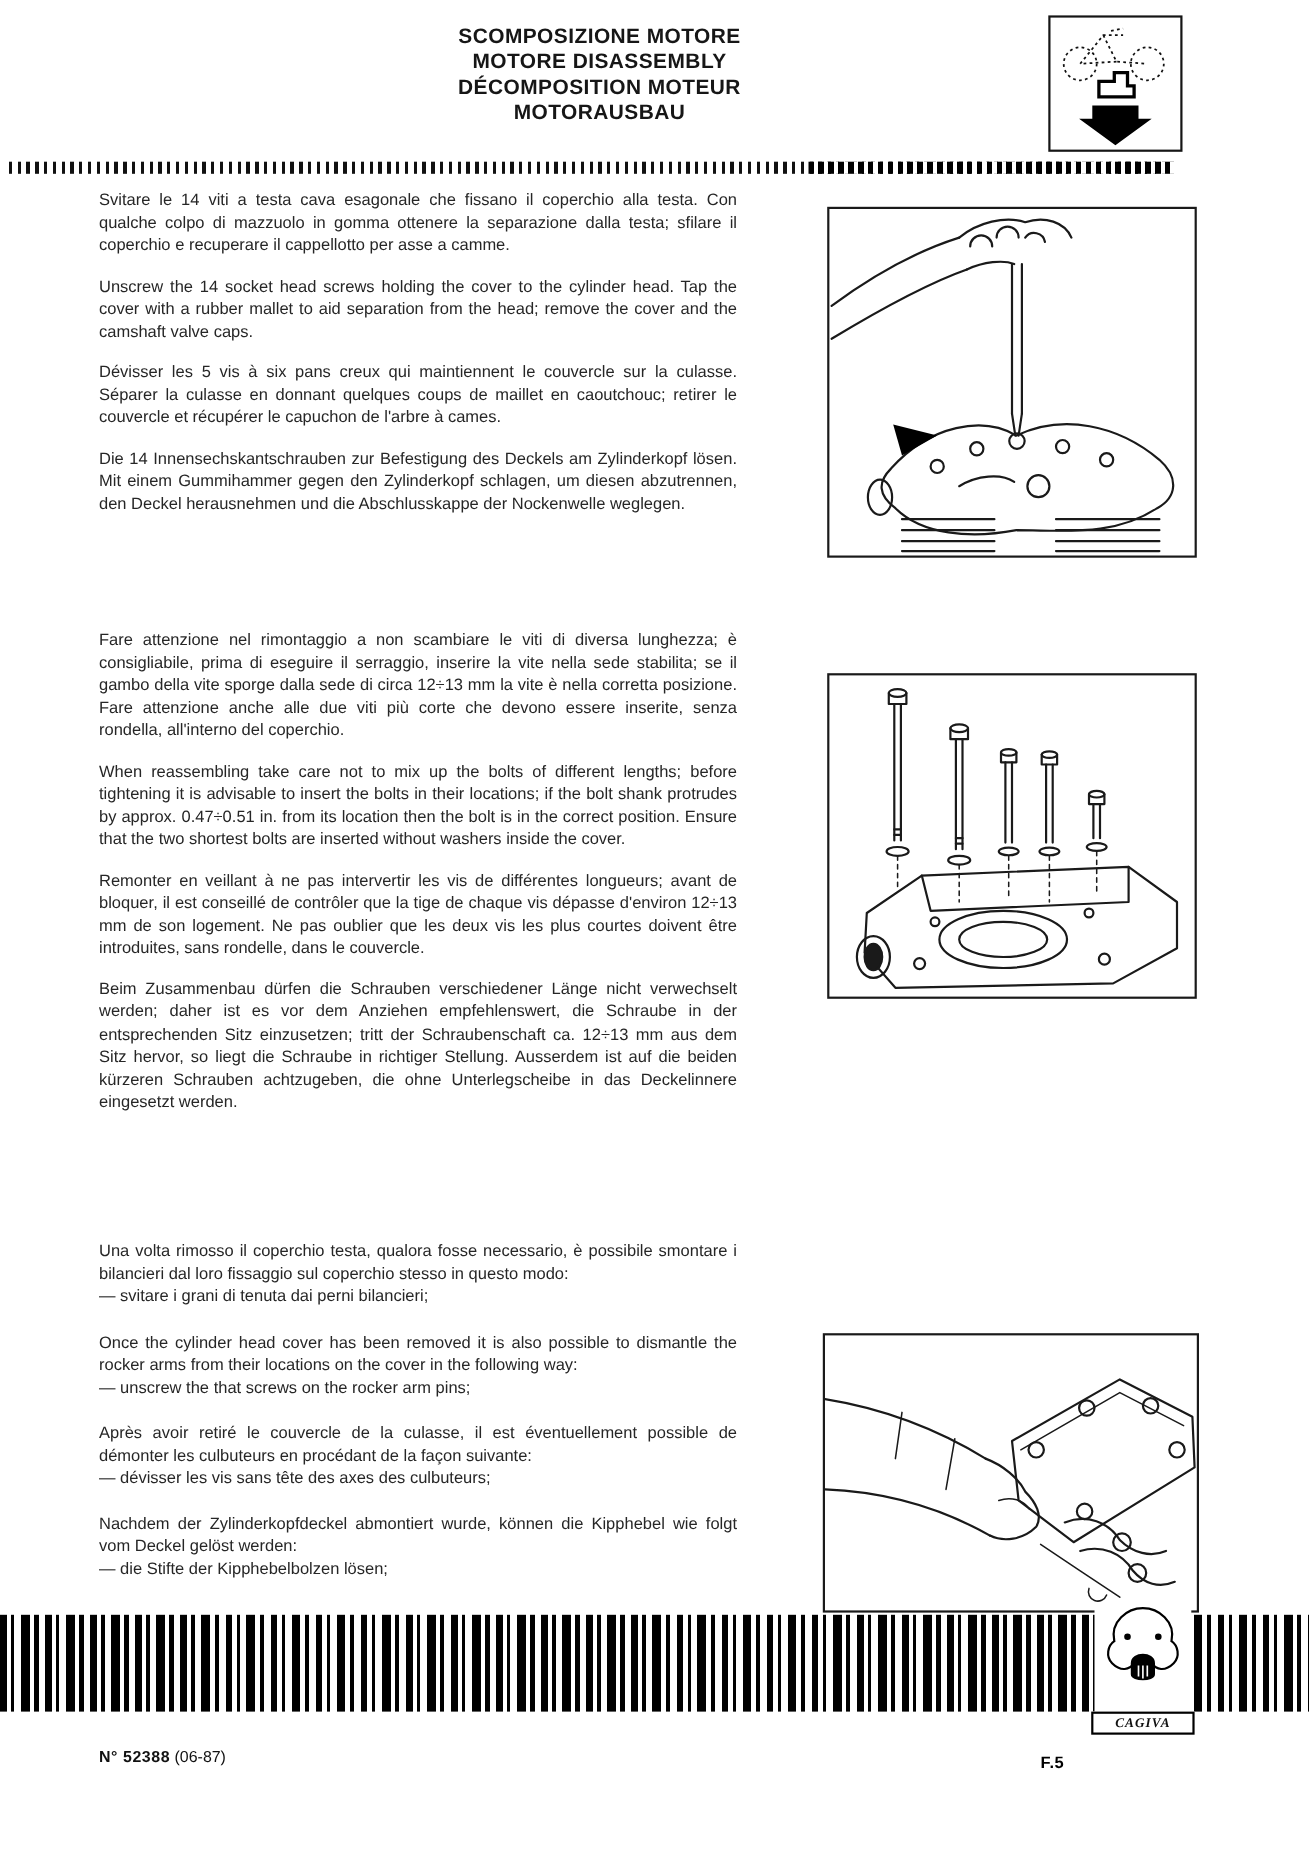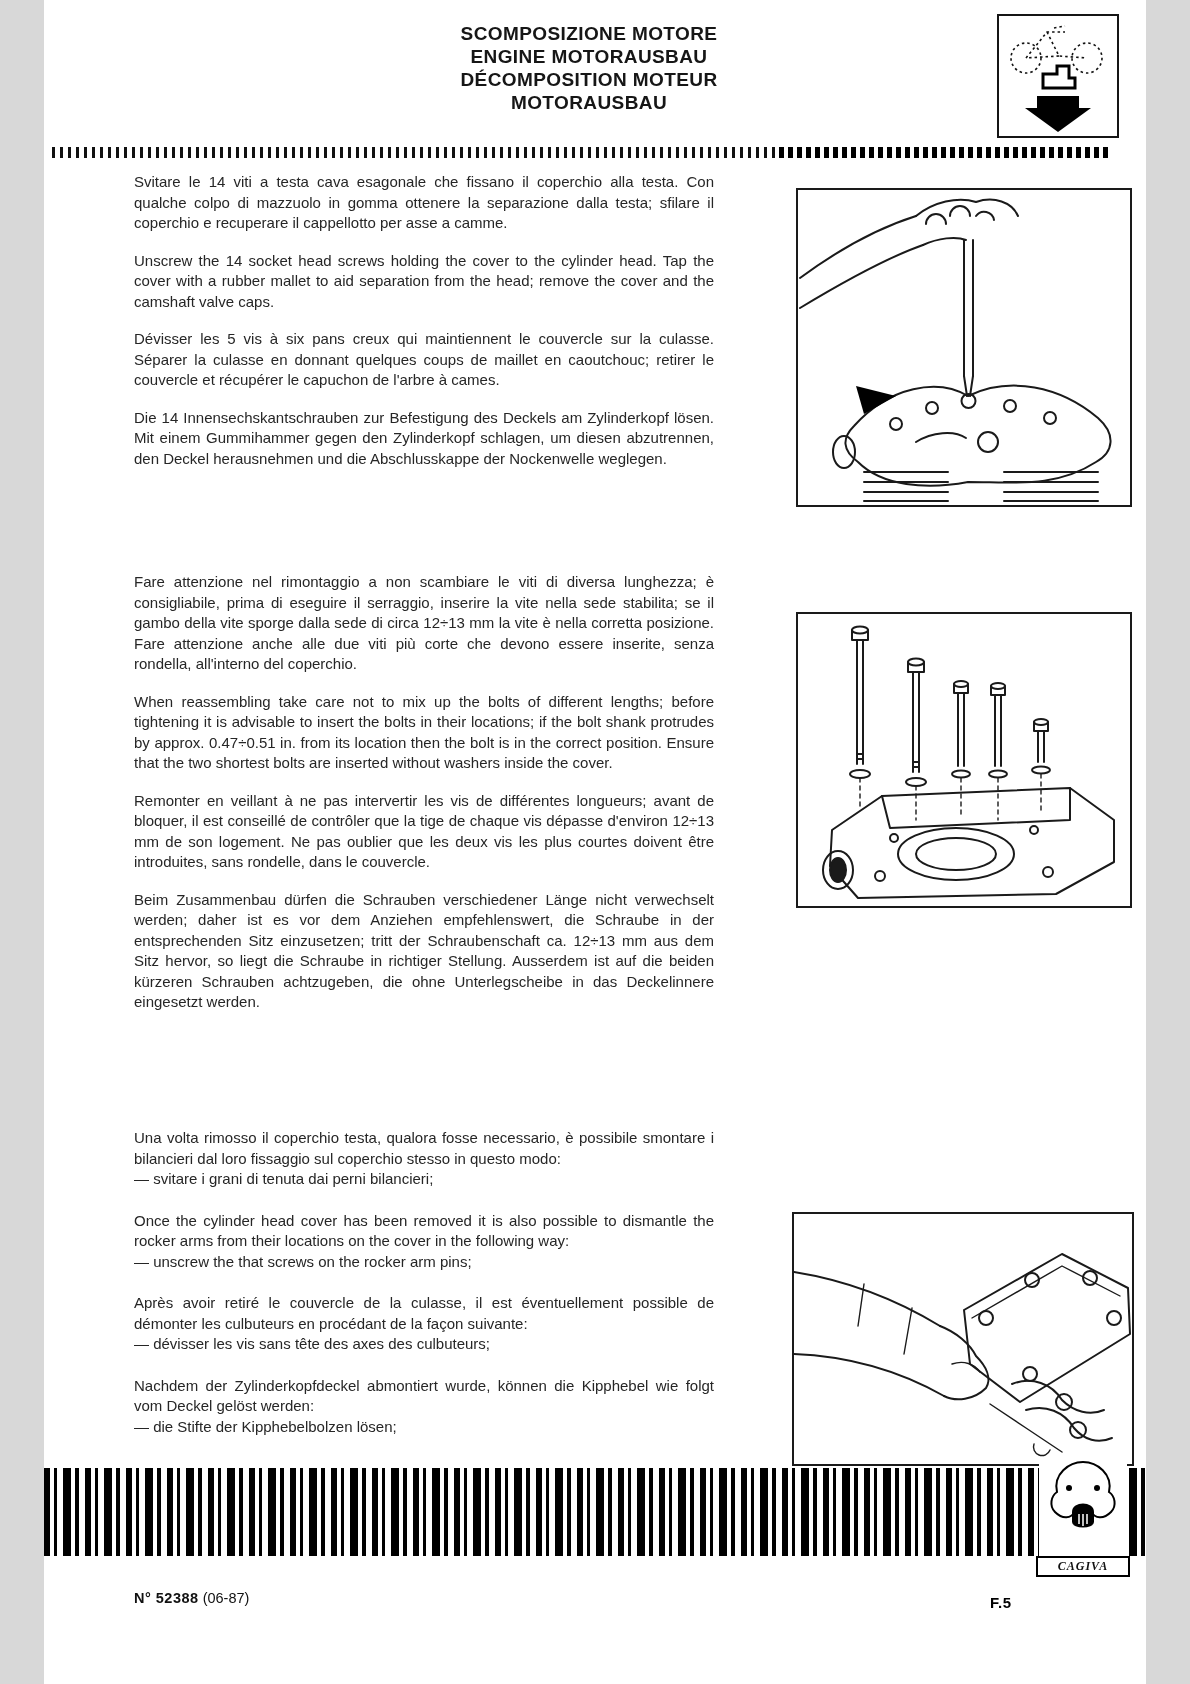--- a/index.html
+++ b/index.html
@@ -1,17 +1,17 @@
 <!DOCTYPE html>
 <html><head>
 <meta charset="utf-8">
 <style>
   html,body{margin:0;padding:0;background:#d8d8d8;}
   .page{
-    position:relative;width:1102px;height:1684px;margin:0 auto;
+    position:relative;width:1190px;height:1684px;margin:0 auto;
     background:#ffffff;color:#222;
     font-family:"Liberation Sans", sans-serif;
     overflow:hidden;
   }
   
   .header-titles{
     position:absolute;top:22px;left:295px;width:500px;
     text-align:center;font-weight:bold;font-size:19px;line-height:23px;
     letter-spacing:0.4px;color:#161616;
   }
@@ -62,21 +62,21 @@
     font-size:12px;letter-spacing:1px;color:#111;background:#fff;
   }
 </style>
 </head>
 <body>
 
 <div class="page">
 
   <div class="header-titles">
     <div>SCOMPOSIZIONE MOTORE</div>
-    <div>ENGINE MOTORAUSBAU</div>
+    <div>MOTORE DISASSEMBLY</div>
     <div>DÉCOMPOSITION MOTEUR</div>
     <div>MOTORAUSBAU</div>
   </div>
 
   <div class="icon-box">
     <svg viewBox="0 0 118 120">
       <g fill="none" stroke="#111" stroke-width="1.6" stroke-dasharray="2.5 3">
         <circle cx="27" cy="42" r="15"></circle>
         <circle cx="88" cy="42" r="15"></circle>
         <path d="M27 42 L48 16 L66 16"></path>

